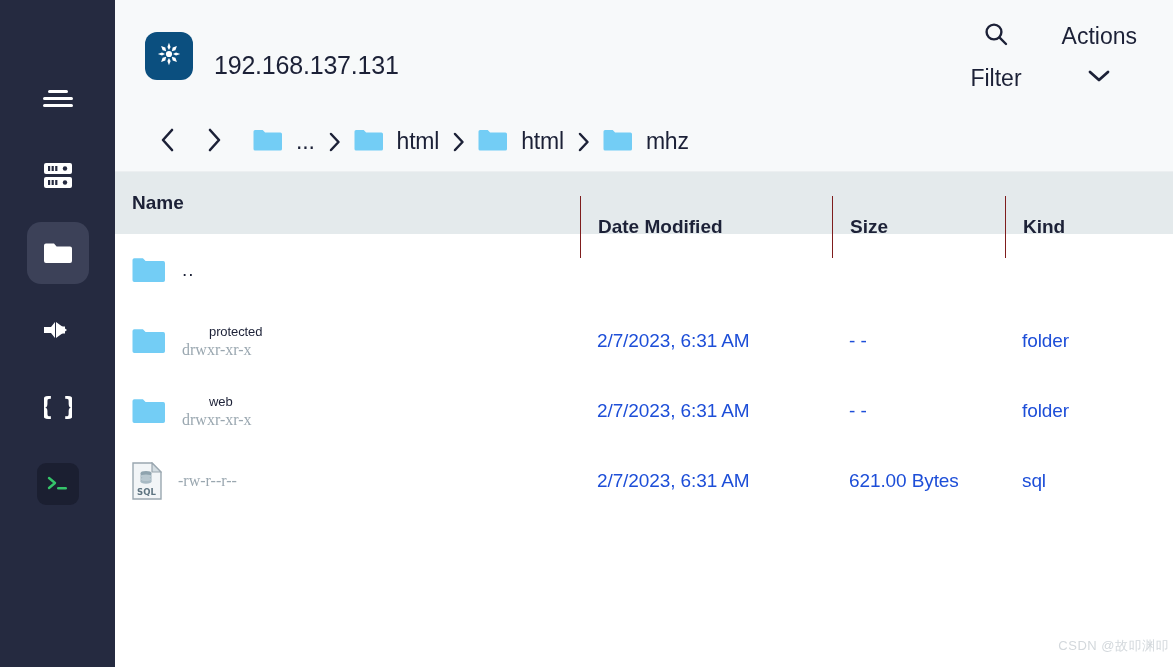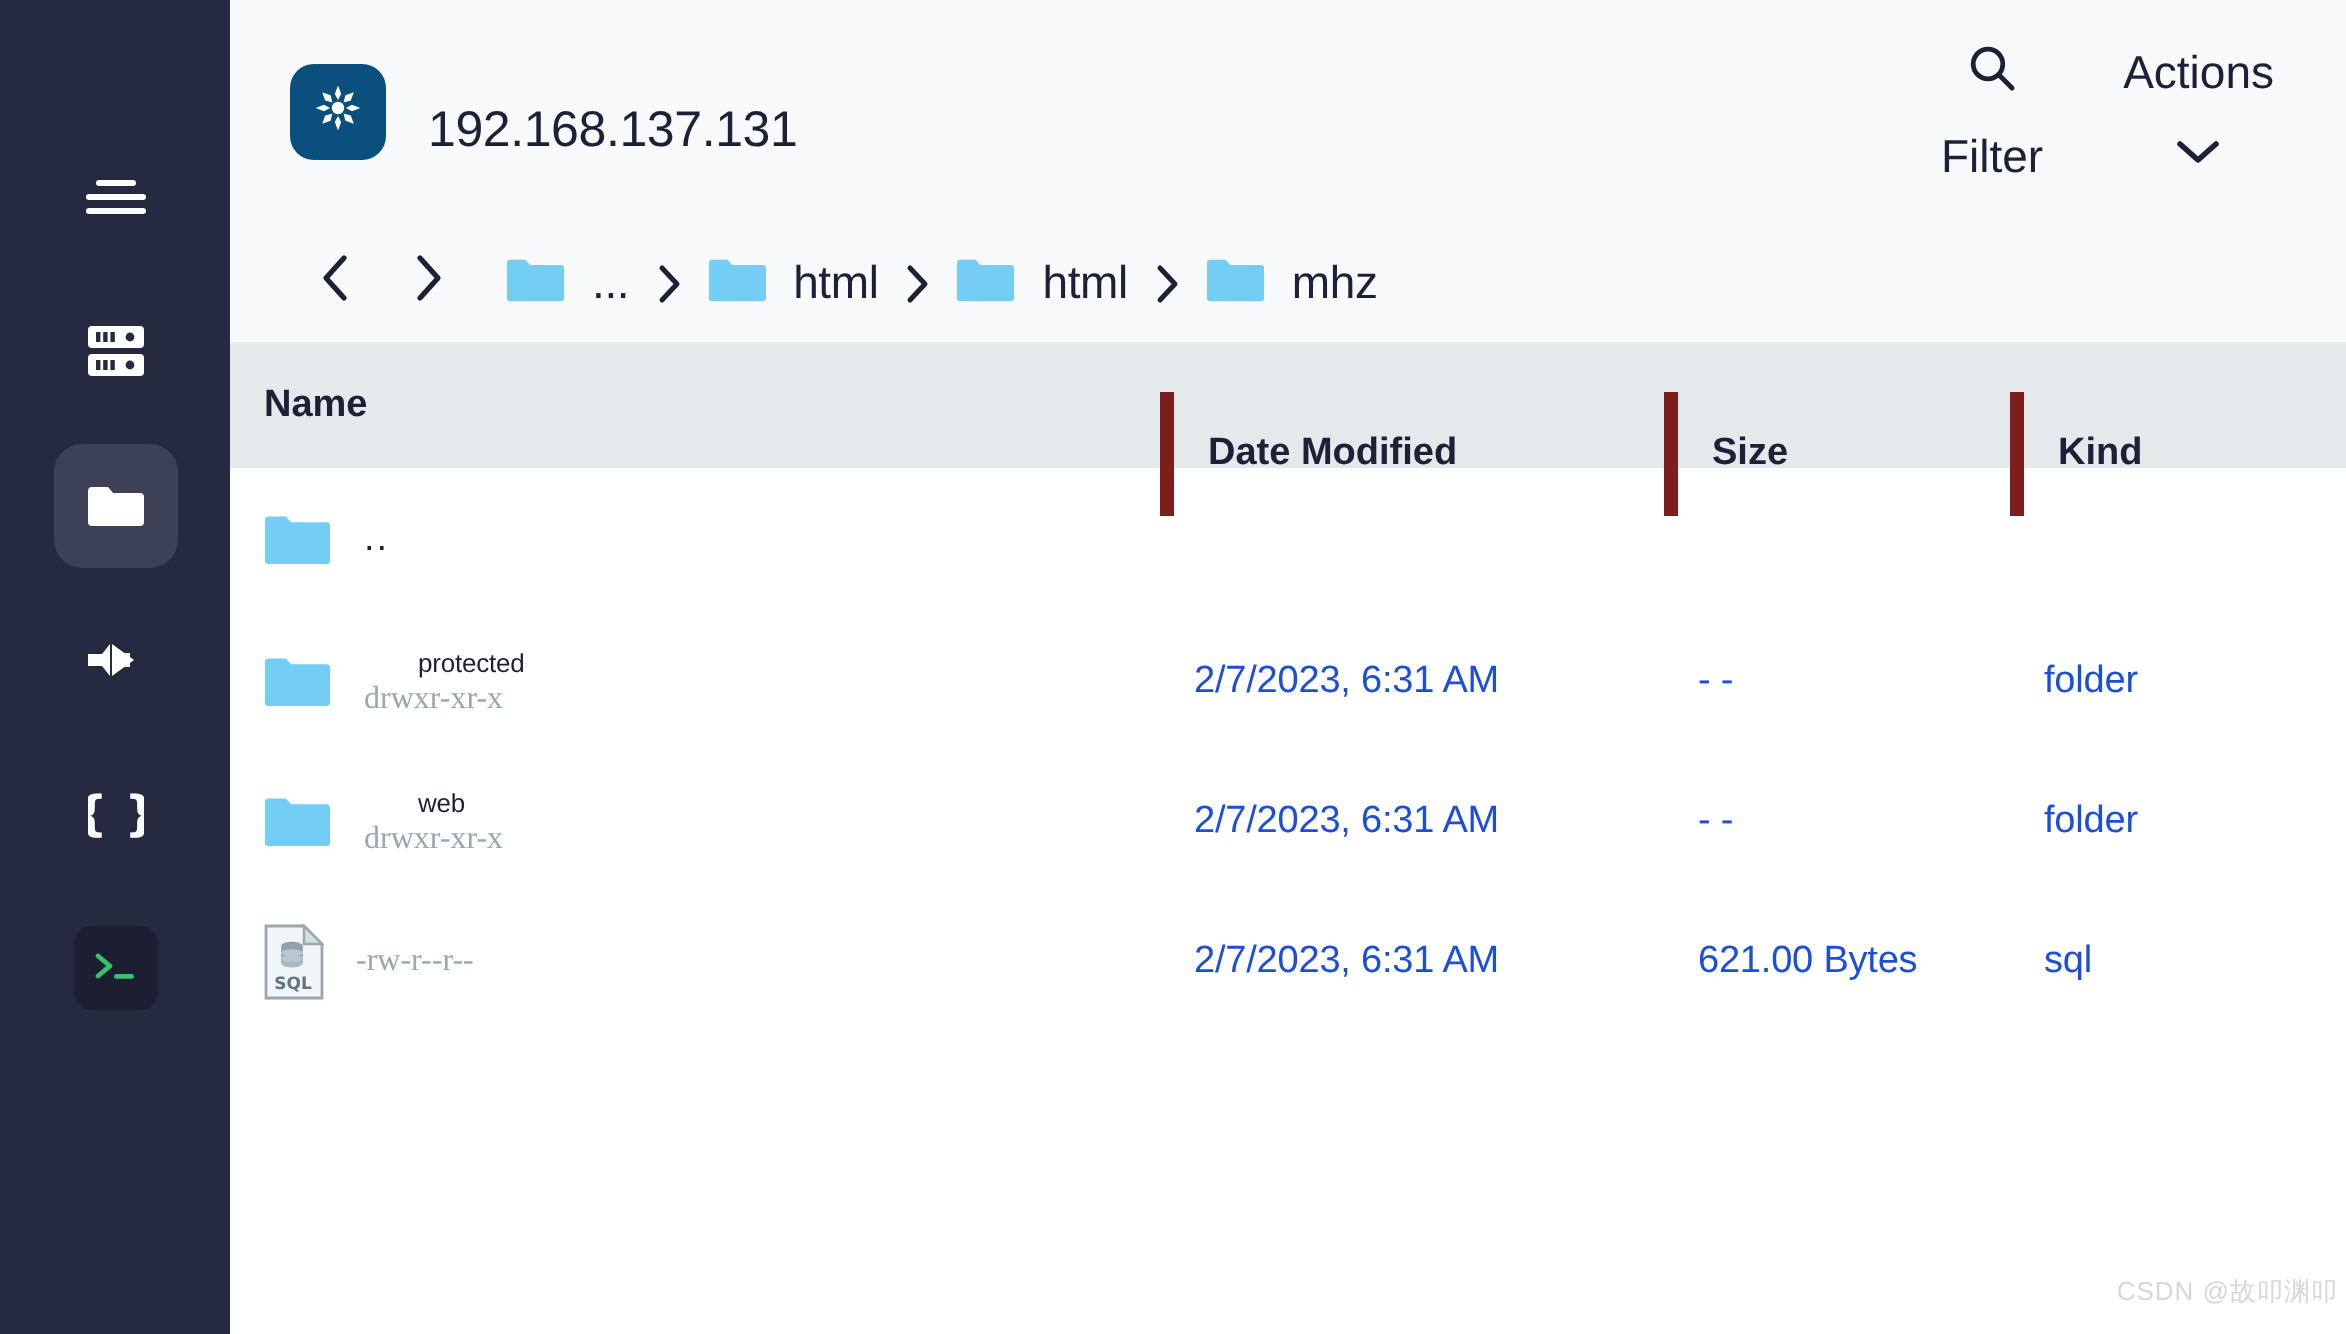--- a/index.html
+++ b/index.html
@@ -160,21 +160,21 @@
   }
   .th {
     font-size: 19px;
     color: #1c2137;
     font-weight: bold;
     height: 62px;
     display: flex;
     align-items: center;
     padding-left: 17px;
   }
-  .th.divider { border-left: 7px solid #7f1d1d; margin-top: 48px; }
+  .th.divider { border-left: 1px solid #7f1d1d; margin-top: 48px; }
   .col-name { width: 465px; flex: 0 0 465px; }
   .col-date { width: 252px; flex: 0 0 252px; }
   .col-size { width: 173px; flex: 0 0 173px; }
   .col-kind { width: 168px; flex: 0 0 168px; }
 
   .trow {
     display: flex;
     align-items: center;
     height: 70px;
     flex: 0 0 70px;

